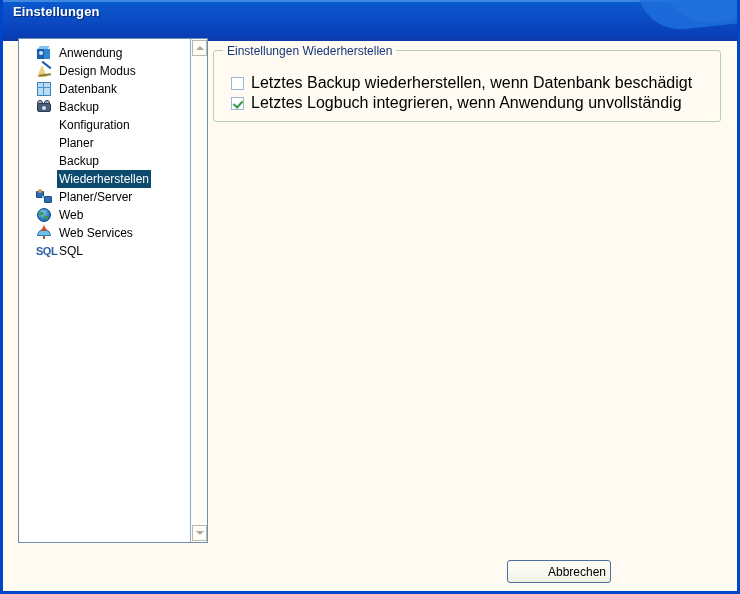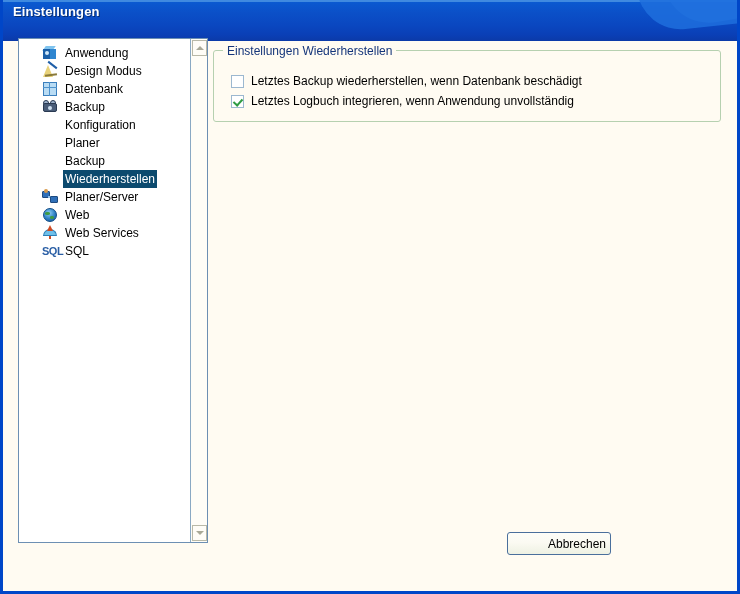--- a/index.html
+++ b/index.html
@@ -78,21 +78,21 @@
     top: 38px;
     width: 190px;
     height: 505px;
     box-sizing: border-box;
     background: #ffffff;
     border: 1px solid #6d8fb3;
     overflow: hidden;
   }
   #treelist {
     position: absolute;
-    left: 13px; top: 0;
+    left: 7px; top: 0;
     width: 172px;
     padding-top: 5px;
   }
   .tree-item {
     position: relative;
     height: 18px;
     line-height: 18px;
     display: flex;
     align-items: center;
     padding-left: 10px;
@@ -283,21 +283,21 @@
     top: 44px;
     background: #fffbf2;
     padding: 0 4px;
     font-size: 12px;
     color: #15357a;
   }
   .chk-row {
     position: absolute;
     display: flex;
     align-items: center;
-    font-size: 12px;
+    font-size: 16px;
     color: #000000;
     white-space: nowrap;
   }
   #chk-row-1 { left: 228px; top: 74px; }
   #chk-row-2 { left: 228px; top: 94px; }
   .chk-box {
     width: 13px;
     height: 13px;
     box-sizing: border-box;
     background: #ffffff;
@@ -329,21 +329,21 @@
     background: linear-gradient(to bottom, #fdfdf8 0%, #fbfaf2 45%, #eef1e3 100%);
     border: 1px solid #4a6f9c;
     border-radius: 3px;
     display: flex;
     align-items: center;
     justify-content: center;
     cursor: default;
   }
   #btn-cancel {
     left: 504px;
-    top: 532px;
+    top: 560px;
     width: 104px;
     padding-left: 36px;
   }
   #btn-ok {
     left: 614px;
     top: 550px;
     width: 104px;
     border: 1px solid #2f6ab5;
     box-shadow: 0 0 0 1px #8db4dd;
   }

